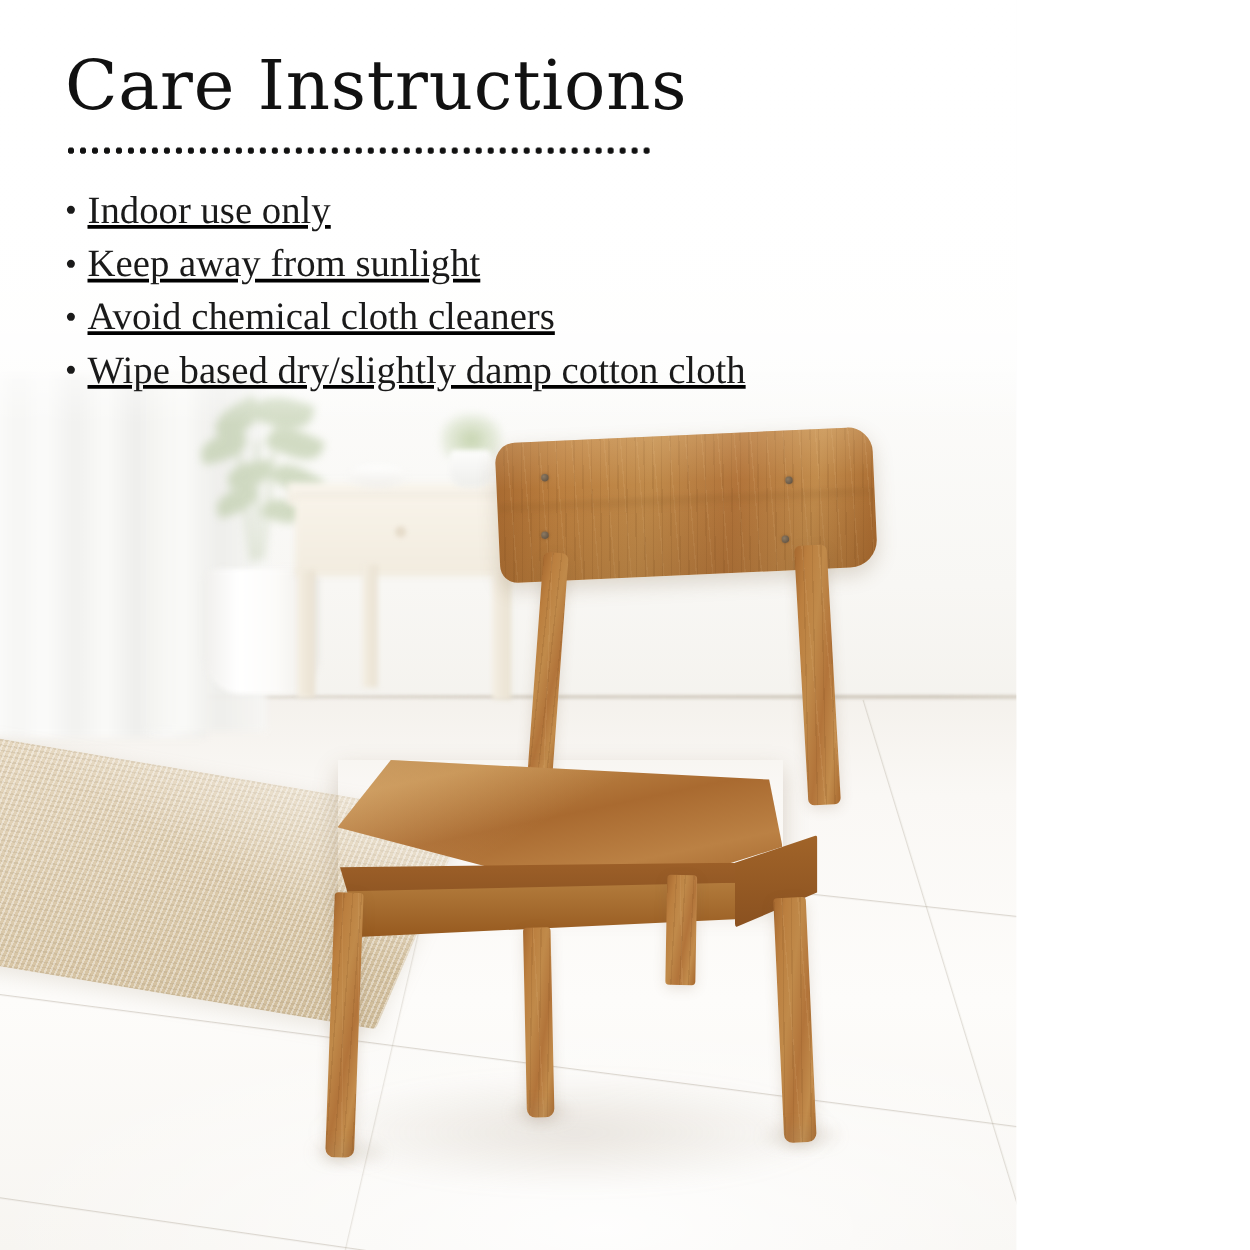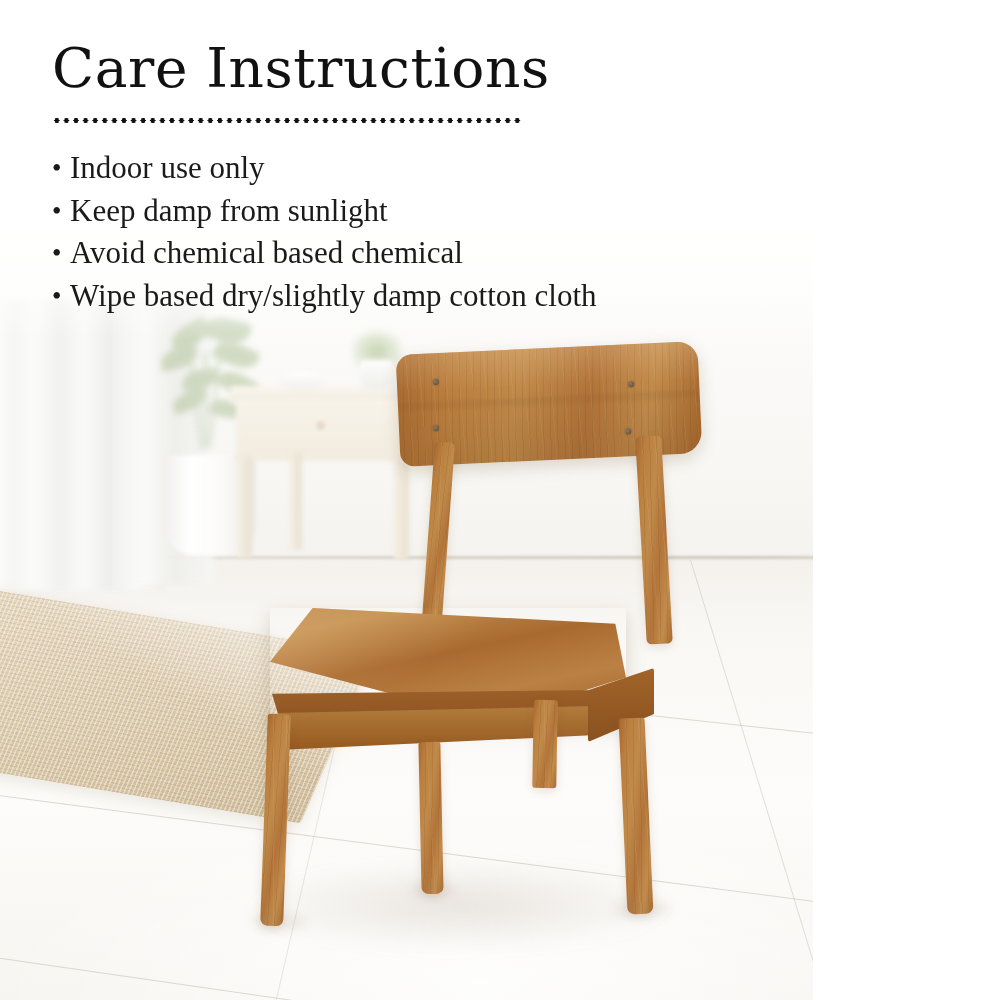--- a/index.html
+++ b/index.html
@@ -225,21 +225,21 @@
     position:absolute;left:52px;top:36px;
     font-family:"DejaVu Serif","Liberation Serif",serif;
     font-size:55px;line-height:64px;font-weight:400;color:#111111;
     letter-spacing:.6px;white-space:nowrap;
   }
   .dotline{
     position:absolute;left:52px;top:118px;width:472px;height:5px;
     background-image:radial-gradient(circle closest-side,#111111 98%,rgba(0,0,0,0) 100%);
     background-size:9.6px 5px;background-repeat:repeat-x;background-position:0 50%;
   }
-  .bullets{position:absolute;left:52px;top:147px;width:780px;}
+  .bullets{position:absolute;left:52px;top:147px;width:780px;text-decoration:underline;}
   .bullet{
     display:block;color:#1a1a1a;
     font-family:"Liberation Serif","DejaVu Serif",serif;
     font-size:31px;line-height:42.5px;white-space:nowrap;
   }
   .bullet .dot{display:inline-block;width:18px;font-size:27px;vertical-align:1px;}
 </style>
 </head>
 <body>
 
@@ -341,19 +341,19 @@
     </div>
   </div>
 
   <div class="overlay"></div>
 
   <div class="textblock">
     <div class="title">Care Instructions</div>
     <div class="dotline"></div>
     <div class="bullets">
       <span class="bullet"><span class="dot">•</span><span>Indoor use only</span></span>
-      <span class="bullet"><span class="dot">•</span><span>Keep damp from sunlight</span></span>
-      <span class="bullet"><span class="dot">•</span><span>Avoid chemical based chemical</span></span>
+      <span class="bullet"><span class="dot">•</span><span>Keep away from sunlight</span></span>
+      <span class="bullet"><span class="dot">•</span><span>Avoid chemical cloth cleaners</span></span>
       <span class="bullet"><span class="dot">•</span><span>Wipe based dry/slightly damp cotton cloth</span></span>
     </div>
   </div>
 
 </div>
 
 </body></html>

